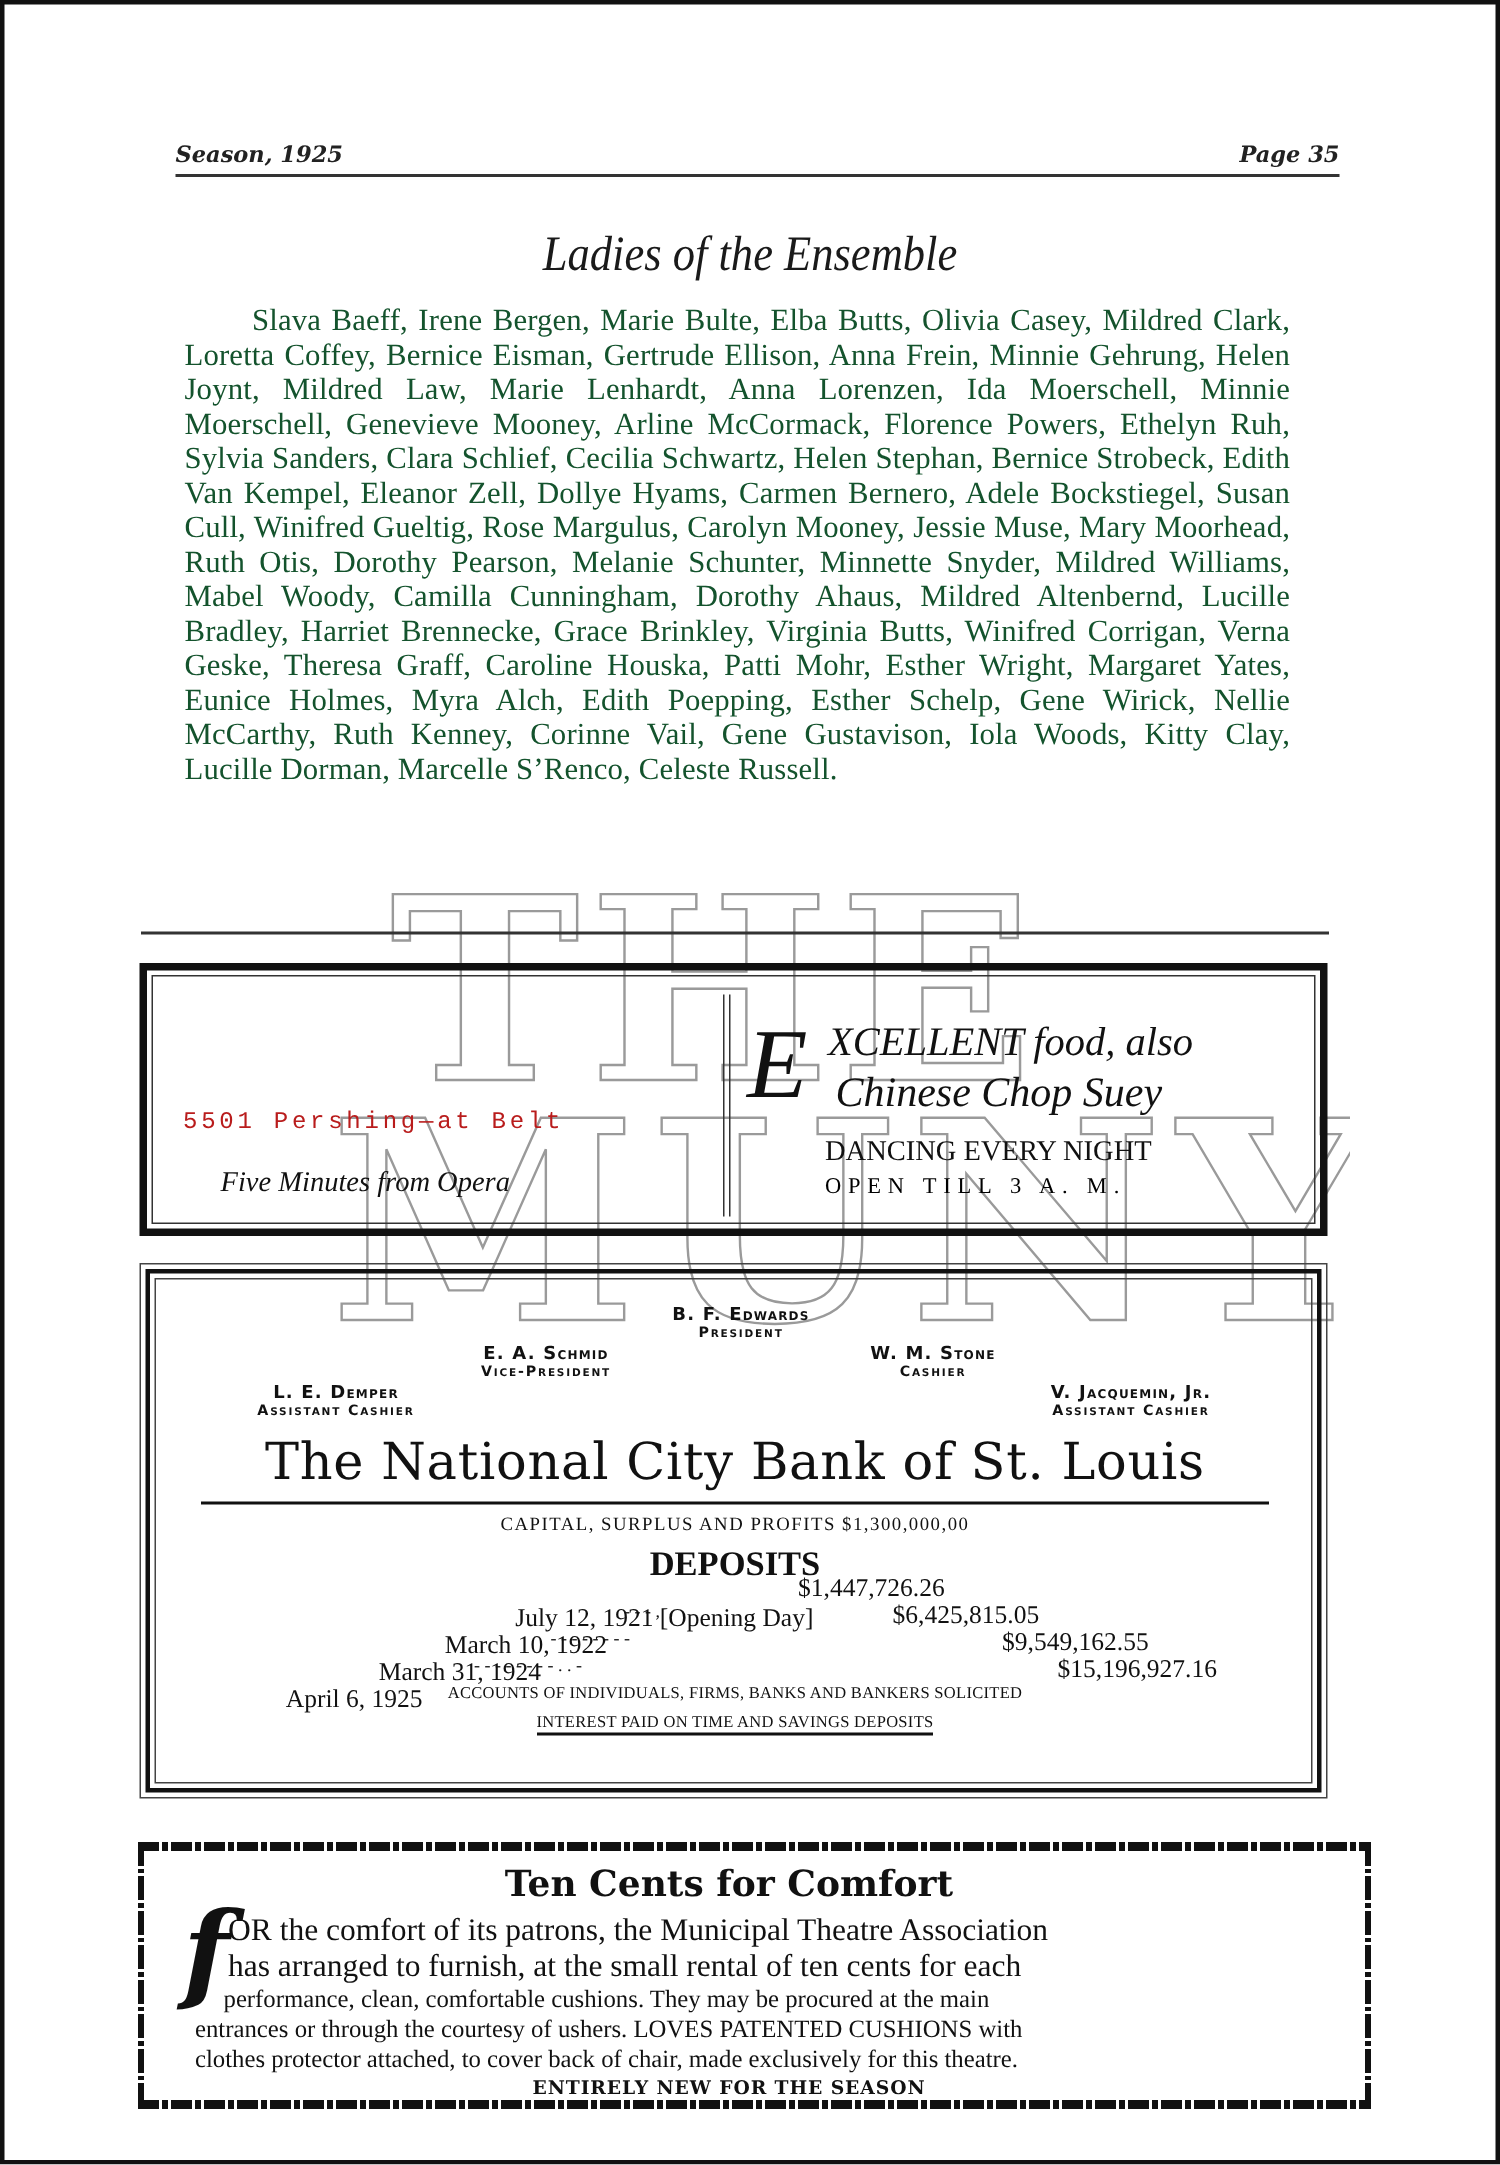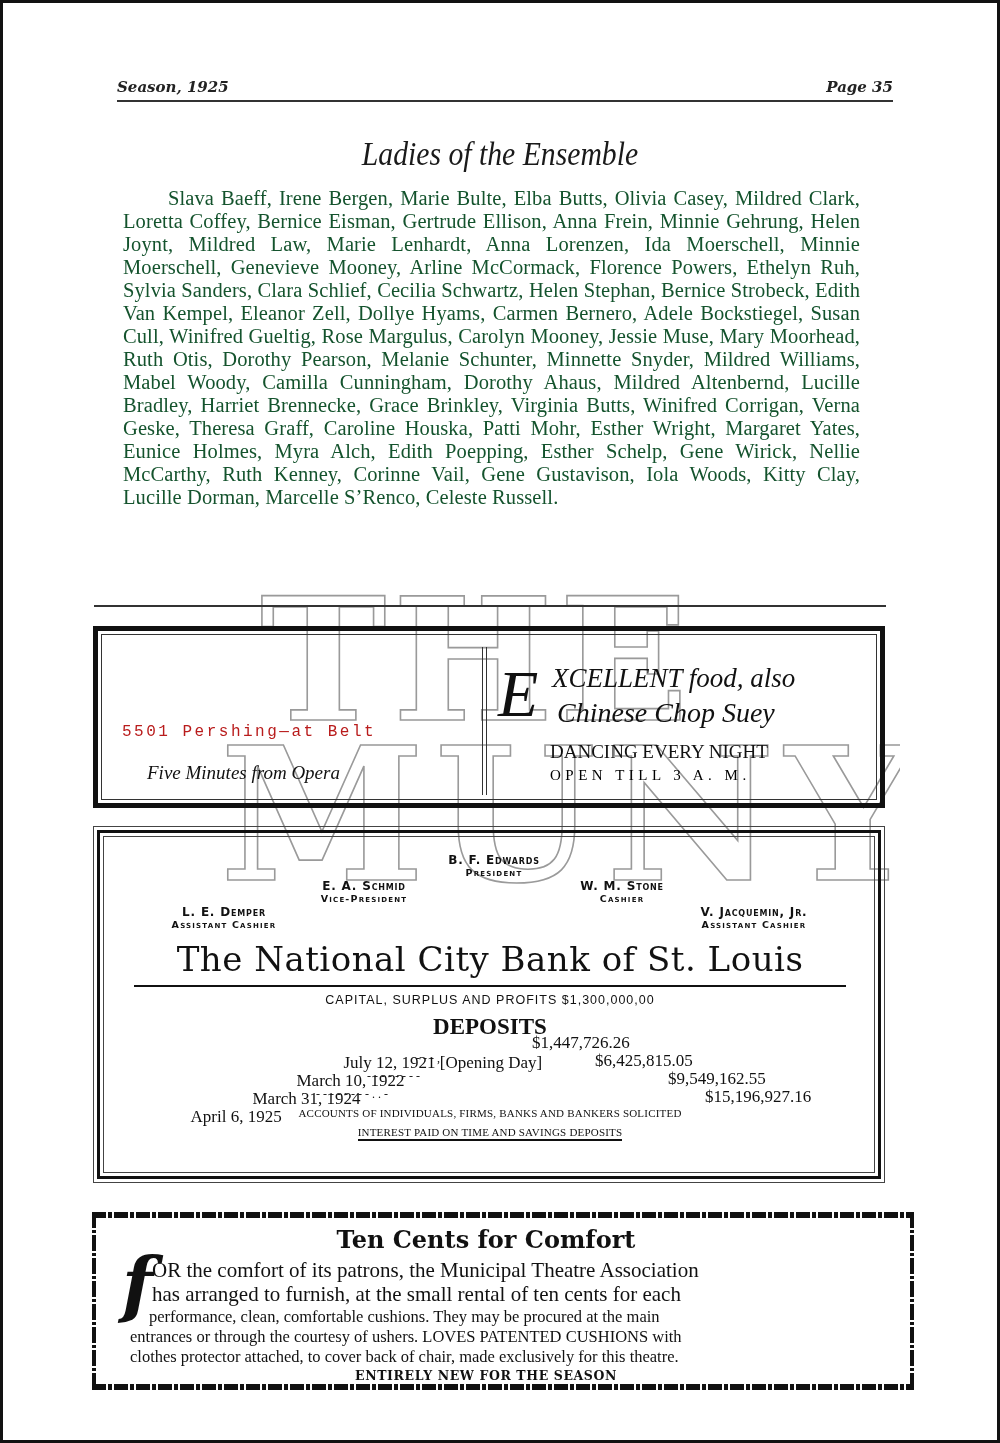--- a/index.html
+++ b/index.html
@@ -9,21 +9,21 @@
     box-sizing: border-box; border: 3px solid #111; background: #fff;
   }
   .watermark {
     position: absolute; left: 200px; top: 560px; width: 700px; height: 330px;
     pointer-events: none; z-index: 1;
   }
   .watermark svg text {
     font-family: "DejaVu Serif", serif; font-weight: bold;
     fill: none; stroke: #9a9a9a; stroke-width: 1.6;
   }
-  .content { position: absolute; left: 0; top: 0; width: 1000px; height: 1169px; z-index: 2; }
+  .content { position: absolute; left: 0; top: 16px; width: 1000px; height: 1169px; z-index: 2; }
 
   
   .running-head {
     position: absolute; left: 117px; top: 76px; width: 776px; height: 24px;
     border-bottom: 2px solid #333;
     font-family: "DejaVu Serif", serif; font-style: italic; font-weight: bold;
     font-size: 15px; color: #222;
   }
   .running-head .left { position: absolute; left: 0; top: 2px; }
   .running-head .right { position: absolute; right: 0; top: 2px; }
@@ -107,21 +107,21 @@
   .officer .tt { font-size: 9.5px; letter-spacing: 1.2px; font-variant: small-caps; font-weight: bold; }
   .bank-name {
     position: absolute; left: 0; width: 792px; top: 112px; text-align: center;
     font-family: "DejaVu Serif", serif; font-size: 34px; color: #111; letter-spacing: 0.5px;
   }
   .bank-rule {
     position: absolute; left: 40px; width: 712px; top: 158px; height: 0; border-top: 2px solid #111;
   }
   .bank-capital {
     position: absolute; left: 0; width: 792px; top: 166px; text-align: center;
-    font-family: Liberation Sans, sans-serif; font-size: 12.5px; letter-spacing: 1px; color: #111;
+    font-family: Liberation Serif, serif; font-size: 12.5px; letter-spacing: 1px; color: #111;
   }
   .deposits-title {
     position: absolute; left: 0; width: 792px; top: 187px; text-align: center;
     font-family: "Liberation Serif", serif; font-size: 23px; color: #111; font-weight: bold;
   }
   .dep-row {
     position: absolute; font-family: "Liberation Serif", serif; font-size: 17px; color: #111; white-space: pre;
   }
   .dep-row .amt { position: absolute; top: 0; white-space: nowrap; }
   .bank-line {

